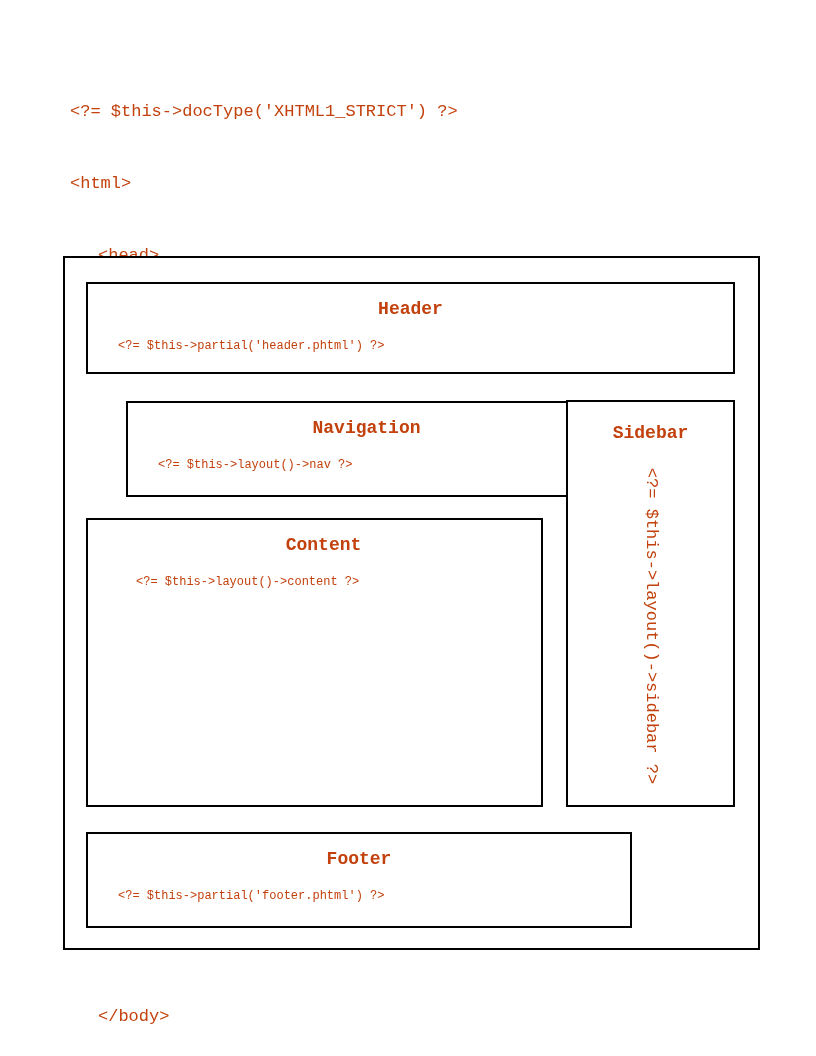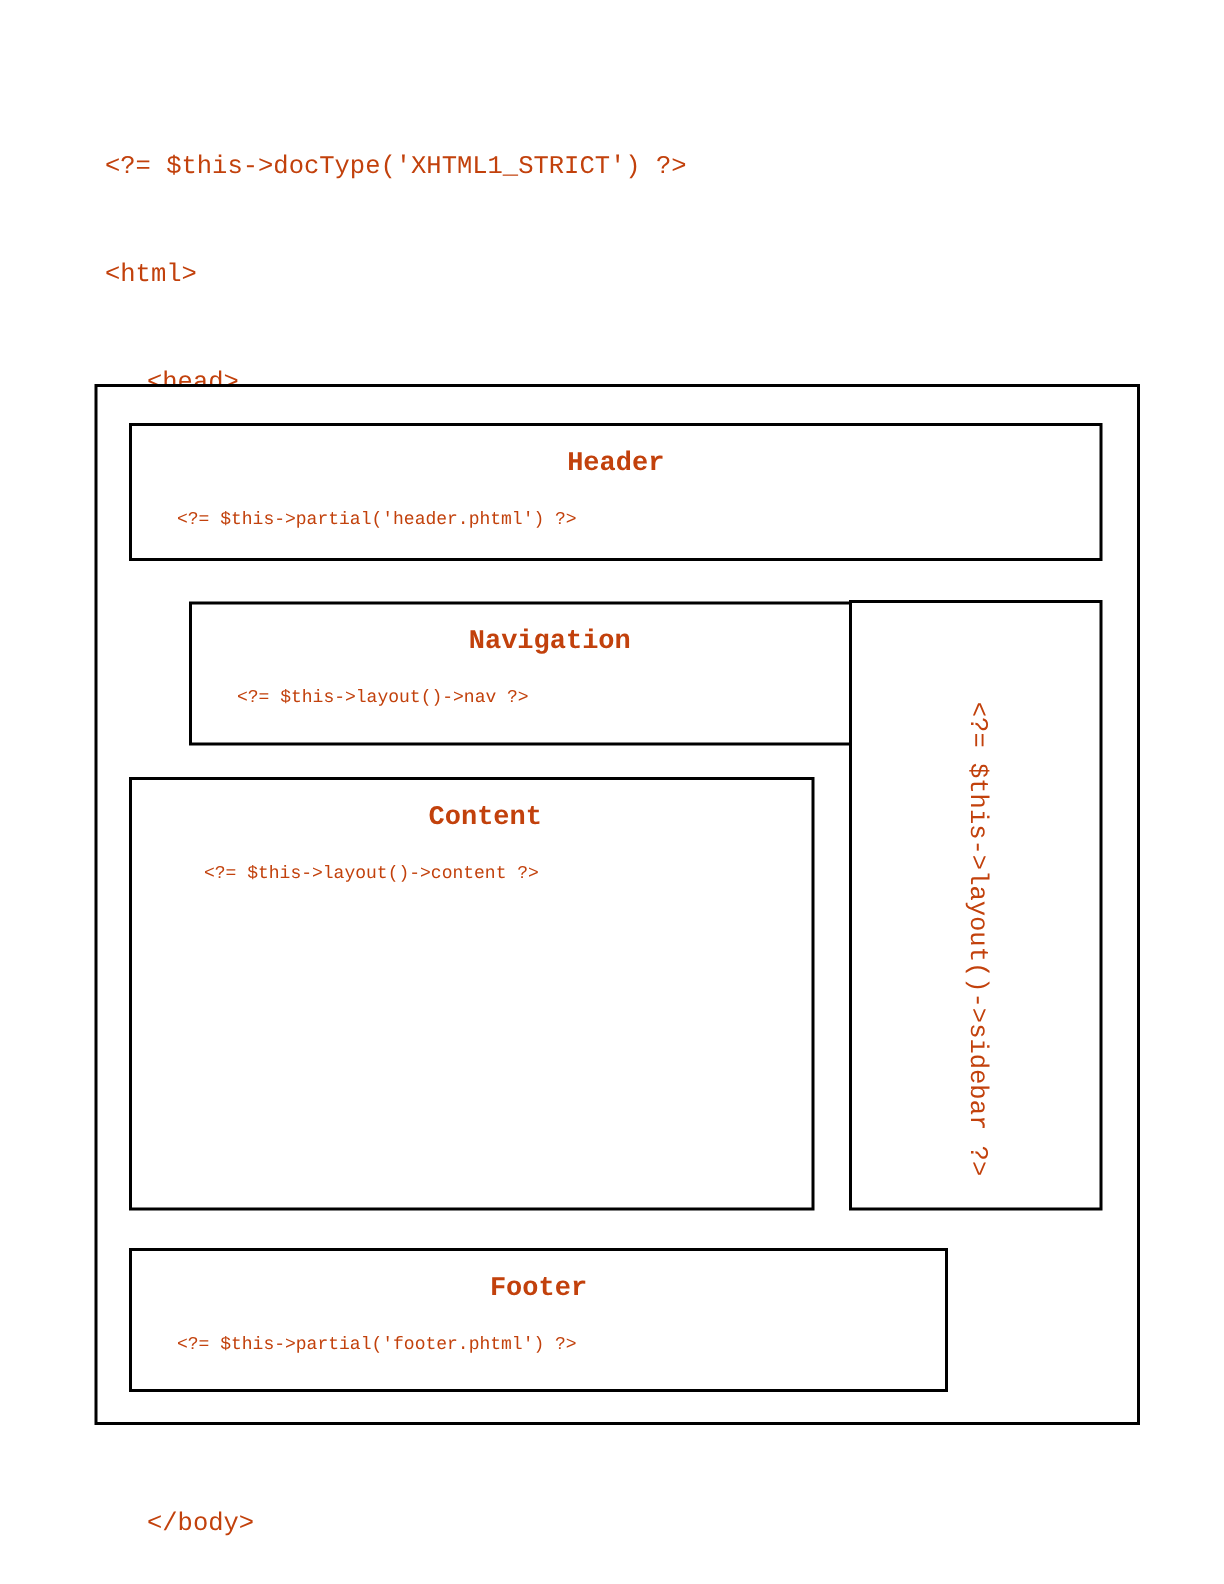--- a/index.html
+++ b/index.html
@@ -97,20 +97,21 @@
       <div class="box-title">Navigation</div>
       <div class="box-code">&lt;?= $this-&gt;layout()-&gt;nav ?&gt;</div>
     </div>
 
     <div class="dbox box-content">
       <div class="box-title">Content</div>
       <div class="box-code">&lt;?= $this-&gt;layout()-&gt;content ?&gt;</div>
     </div>
 
     <div class="dbox box-sidebar">
+      <div class="box-title">Sidebar</div>
       <div class="sidebar-vert-wrap">
         <span class="sidebar-vert">&lt;?= $this-&gt;layout()-&gt;sidebar ?&gt;</span>
       </div>
     </div>
 
     <div class="dbox box-footer">
       <div class="box-title">Footer</div>
       <div class="box-code">&lt;?= $this-&gt;partial('footer.phtml') ?&gt;</div>
     </div>
 

